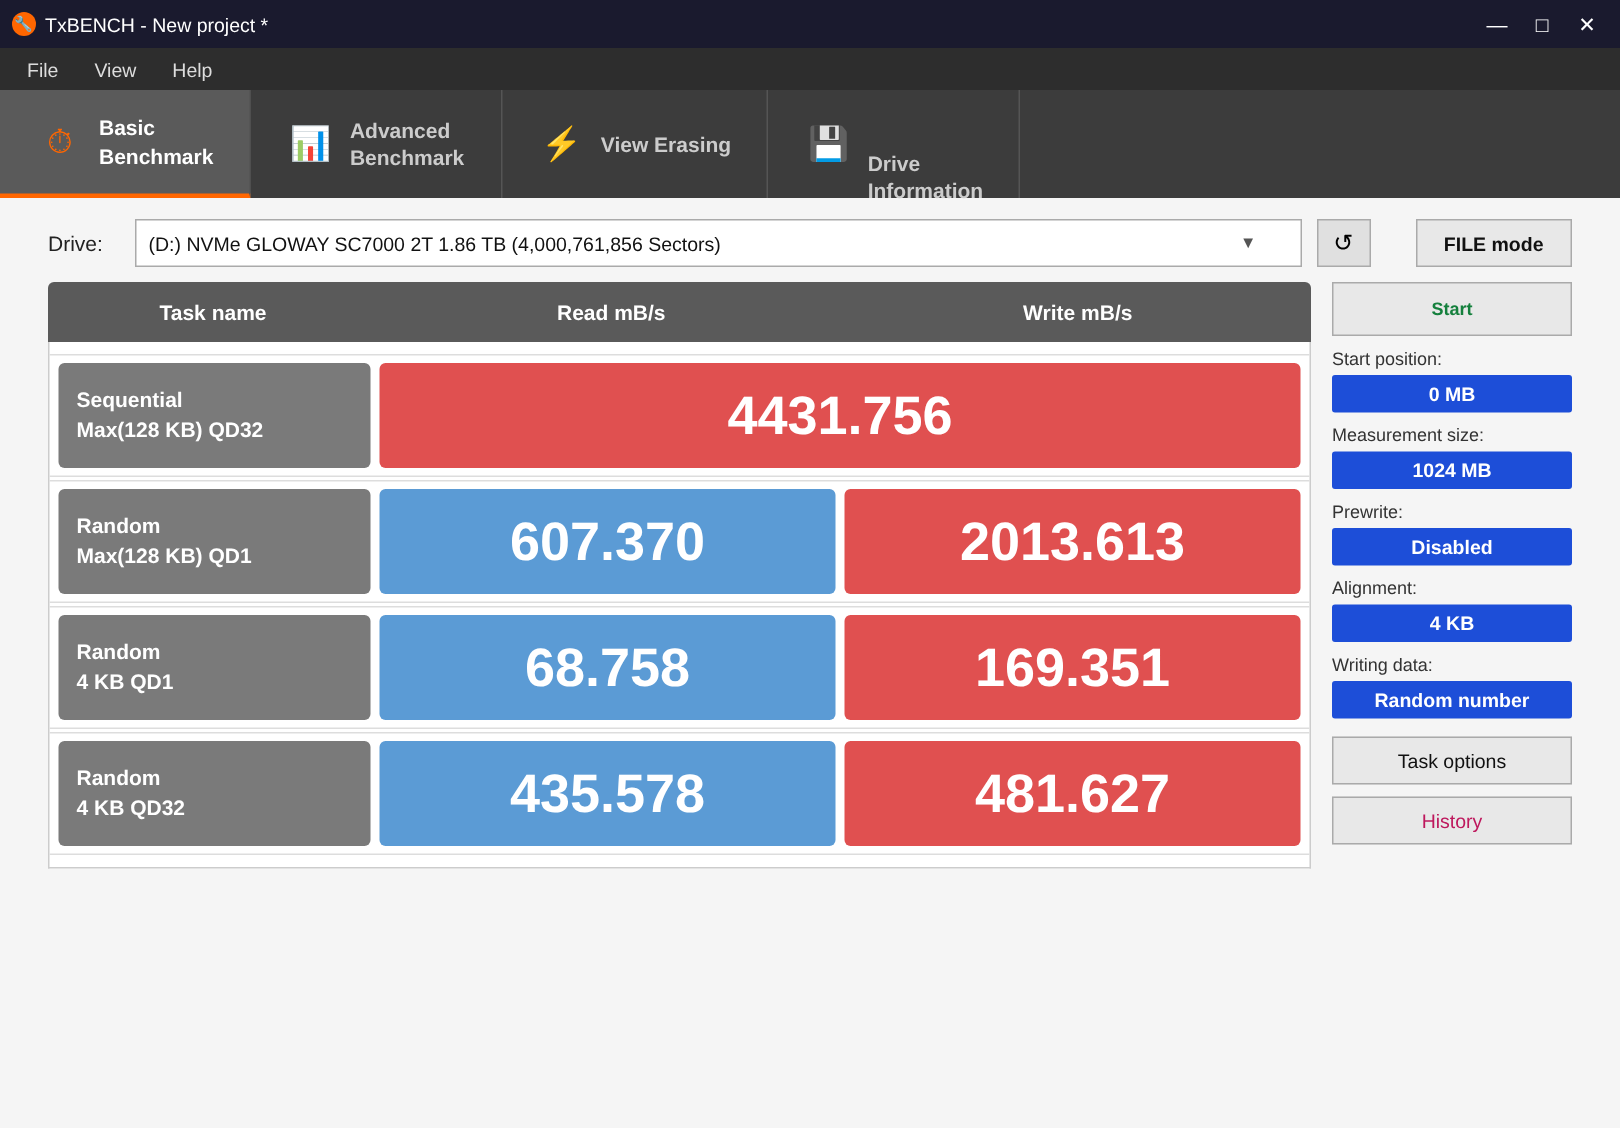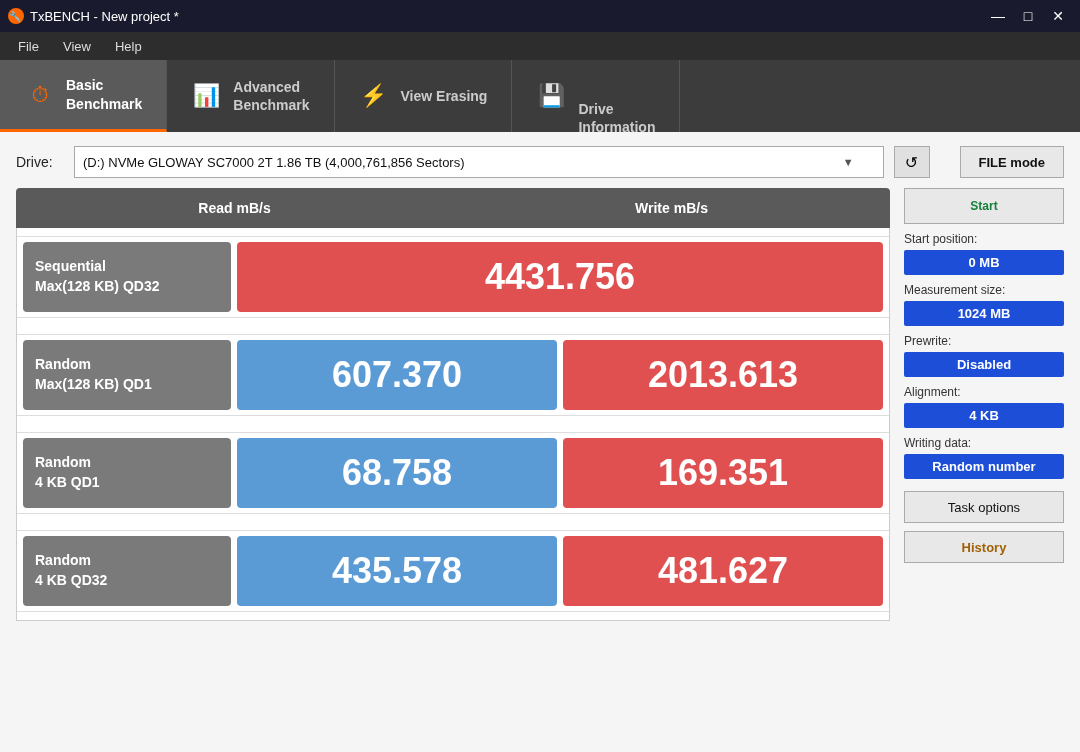--- a/index.html
+++ b/index.html
@@ -100,21 +100,21 @@
     .tab-text {
       color: white;
       font-size: 14px;
       font-weight: 600;
       line-height: 1.3;
     }
 
     
     .content {
       background: #f5f5f5;
-      padding: 14px 16px;
+      padding: 14px 32px;
       height: calc(752px - 32px - 28px - 72px);
       display: flex;
       flex-direction: column;
       gap: 10px;
     }
 
     
     .drive-row {
       display: flex;
       align-items: center;
@@ -203,21 +203,21 @@
       font-size: 14px;
       font-weight: 600;
     }
     .th-name { flex: 0 0 220px; justify-content: center; }
     .th-read { flex: 1; }
     .th-write { flex: 1; }
 
     .bench-rows {
       display: flex;
       flex-direction: column;
-      gap: 16px;
+      gap: 2px;
       padding: 8px 0;
       background: white;
       border: 1px solid #ccc;
       border-top: none;
     }
     .bench-row {
       display: flex;
       align-items: center;
       height: 82px;
       padding: 0 6px;
@@ -311,23 +311,23 @@
       cursor: pointer;
       color: #111;
       width: 100%;
       margin-top: 4px;
     }
     .history-btn {
       height: 32px;
       background: #e8e8e8;
       border: 1px solid #aaa;
       font-size: 13px;
-      font-weight: 700;
-      cursor: pointer;
-      color: #a16207;
+      font-weight: 400;
+      cursor: pointer;
+      color: #be185d;
       width: 100%;
     }
   </style>
 </head>
 <body>
 
 <div class="title-bar">
   <div class="title-bar-left">
     <div class="title-bar-icon">🔧</div>
     <span>TxBENCH - New project *</span>
@@ -374,20 +374,21 @@
     <button class="refresh-btn">
       <span>↺</span>
     </button>
     <button class="file-mode-btn">FILE mode</button>
   </div>
 
   <div class="main-grid">
 
     <div class="bench-area">
       <div class="table-header">
+        <div class="th th-name">Task name</div>
         <div class="th th-read">Read mB/s</div>
         <div class="th th-write">Write mB/s</div>
       </div>
       <div class="bench-rows">
 
         <div class="bench-row">
           <div class="row-label">Sequential<br>Max(128 KB) QD32</div>
           <div class="row-write">
             <span>4431.756</span>
           </div>

